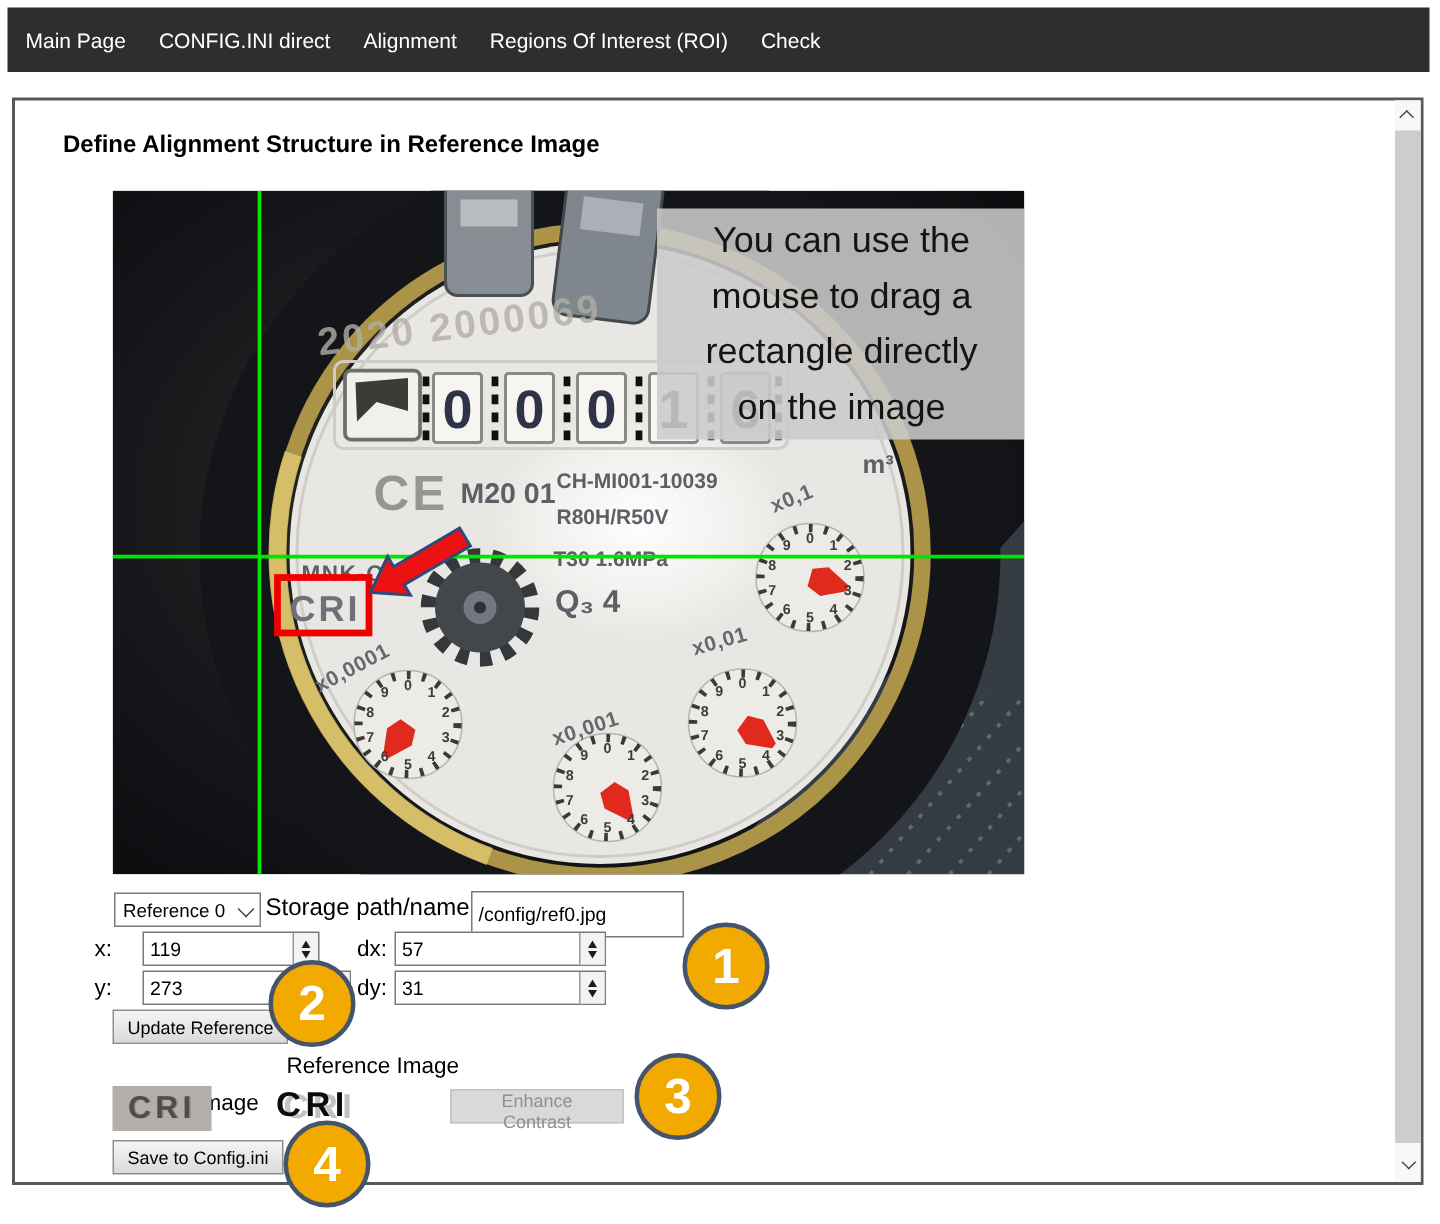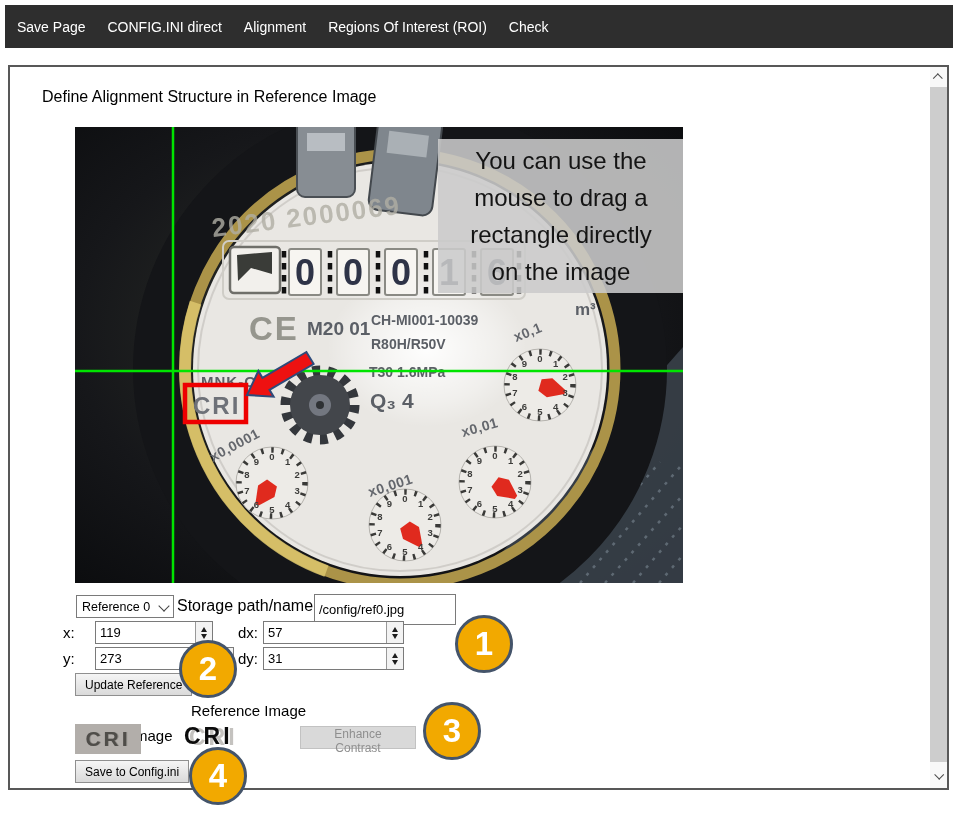--- a/index.html
+++ b/index.html
@@ -4,21 +4,21 @@
 <style>
   html,body{margin:0;padding:0;background:#fff;width:960px;height:816px;overflow:hidden;
     font-family:"Liberation Sans","DejaVu Sans",sans-serif;}
   .abs{position:absolute;}
   
   #navbar{left:5px;top:5px;width:948px;height:43px;background:#2e2e2e;display:flex;
     align-items:center;padding-left:12px;gap:22px;box-sizing:border-box;}
   .nav-item{color:#fff;font-size:14px;cursor:pointer;white-space:nowrap;}
   
   #frame{left:8px;top:65px;width:941px;height:725px;border:2px solid #585858;background:#fff;box-sizing:border-box;}
-  #page-title{left:42px;top:88px;font-size:16px;font-weight:normal;color:#000;}
+  #page-title{left:42px;top:88px;font-size:16px;font-weight:bold;color:#000;}
   
   #meter-wrap{left:75px;top:127px;width:608px;height:456px;overflow:hidden;}
   #meter-wrap svg{display:block;}
   .meter-svg text{font-family:"Liberation Sans","DejaVu Sans",sans-serif;}
   .etch{font-size:26px;font-weight:bold;fill:#b0aea4;opacity:.8;letter-spacing:2px;}
   .digit{font-size:36px;font-weight:bold;fill:#2e3347;}
   .graybold{font-weight:bold;fill:#5b5f66;}
   .dialnum{font-size:9.5px;font-weight:bold;fill:#3c3c3a;text-anchor:middle;}
   .dial-label{font-size:14px;font-weight:bold;fill:#64676d;letter-spacing:.5px;}
   #hint-box{left:363px;top:12px;width:246px;height:154px;background:rgba(203,203,203,.88);
@@ -59,21 +59,21 @@
   #sb-up{top:0;height:20px;}
   #sb-up .sb-chevron{transform:rotate(45deg) translateY(1px);}
   #sb-down{bottom:0;height:26px;}
   #sb-down .sb-chevron{transform:rotate(225deg) translateY(1px);}
   #sb-thumb{position:absolute;left:0;top:20px;width:17px;height:675px;background:#cdcdcd;}
 </style>
 </head>
 <body>
 
 <nav id="navbar" class="abs">
-  <span class="nav-item">Save Page</span>
+  <span class="nav-item">Main Page</span>
   <span class="nav-item">CONFIG.INI direct</span>
   <span class="nav-item">Alignment</span>
   <span class="nav-item">Regions Of Interest (ROI)</span>
   <span class="nav-item">Check</span>
 </nav>
 
 <div id="frame" class="abs"></div>
 
 <div id="page-title" class="abs">Define Alignment Structure in Reference Image</div>
 

